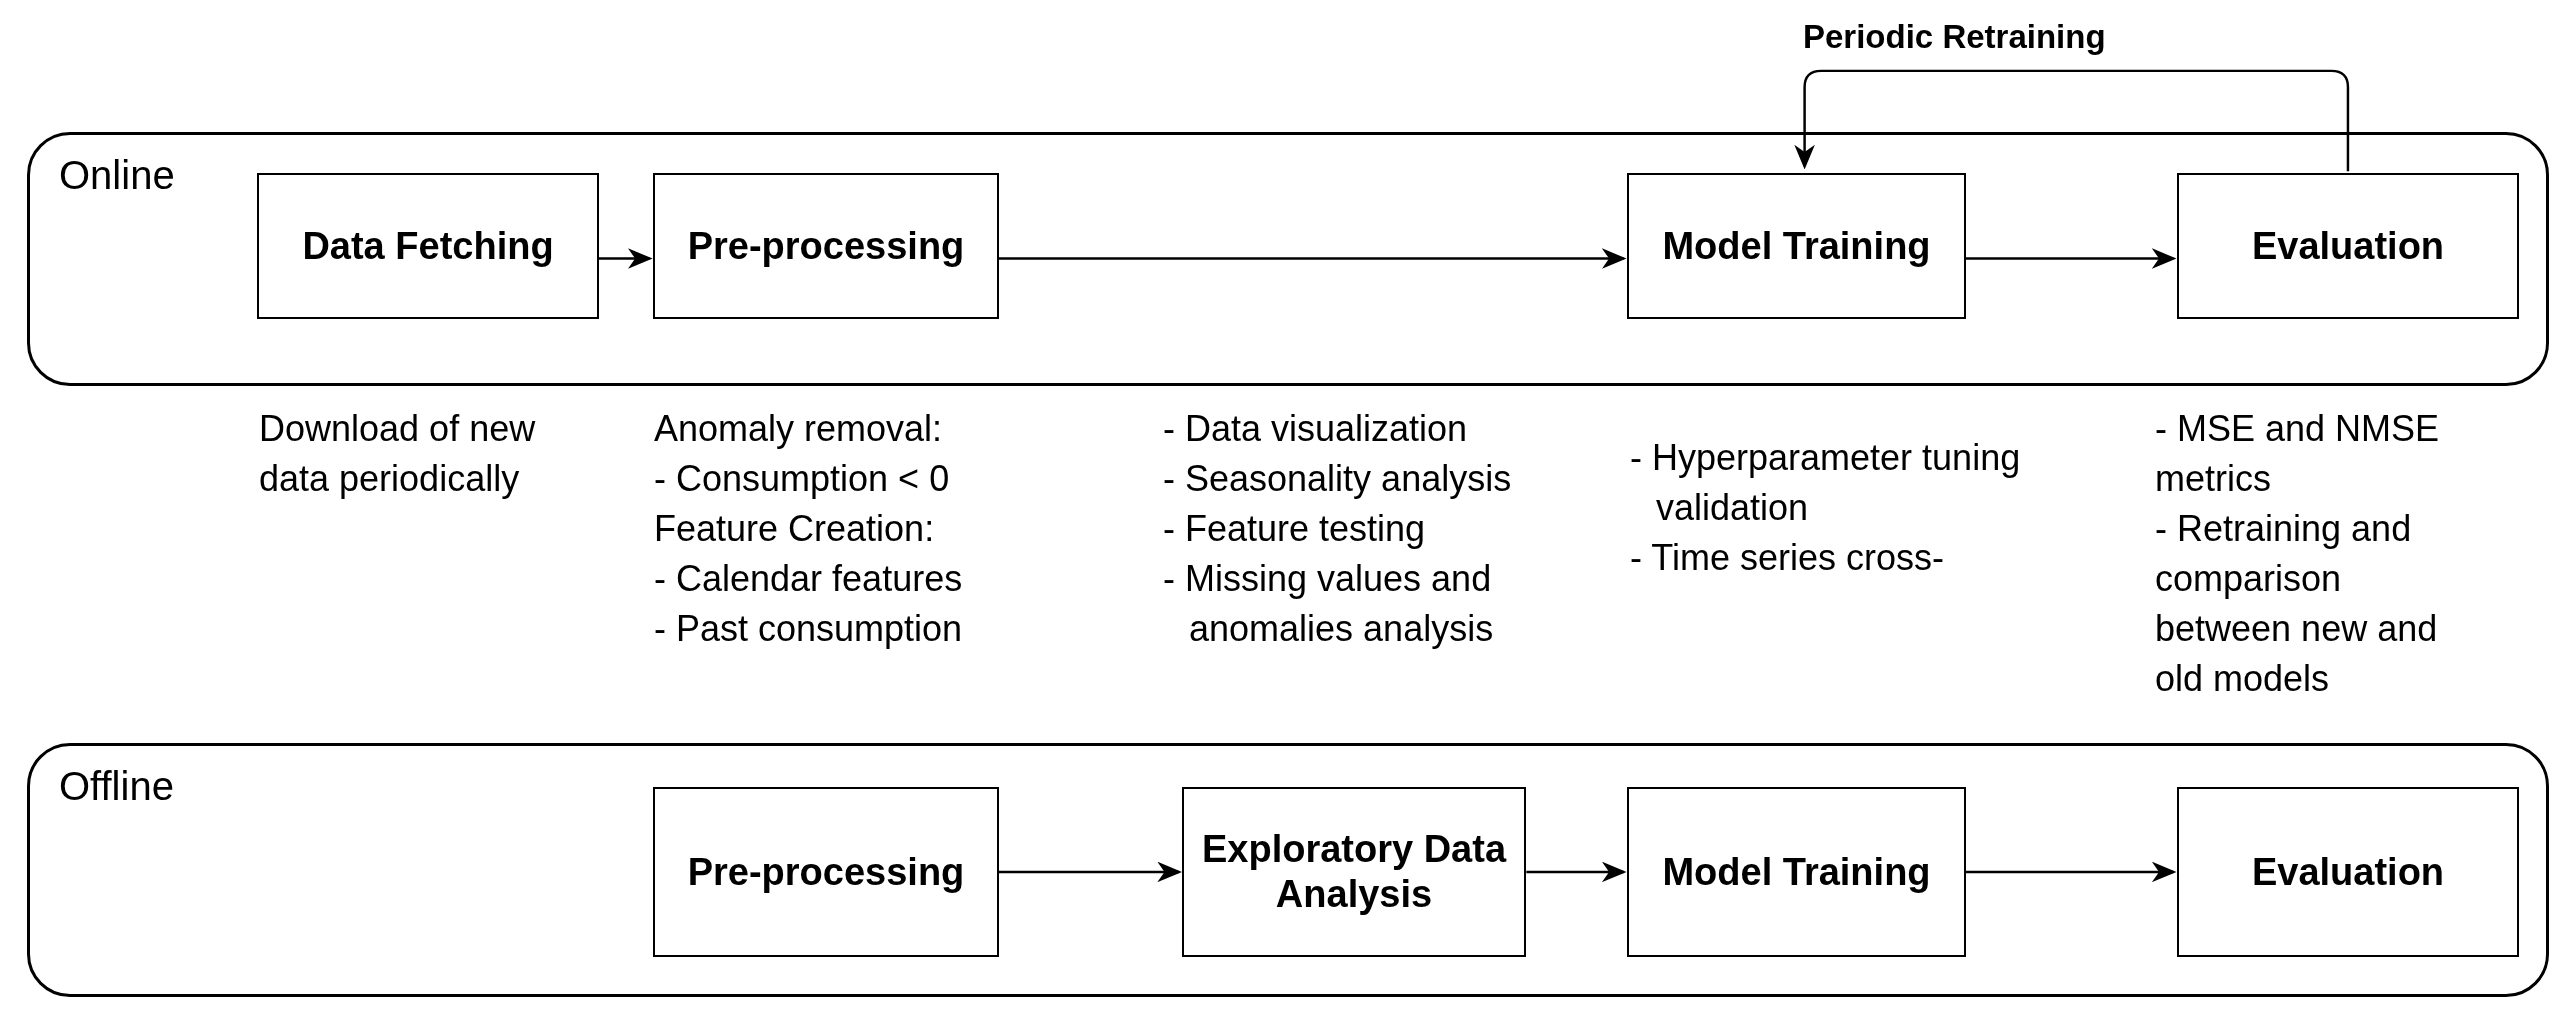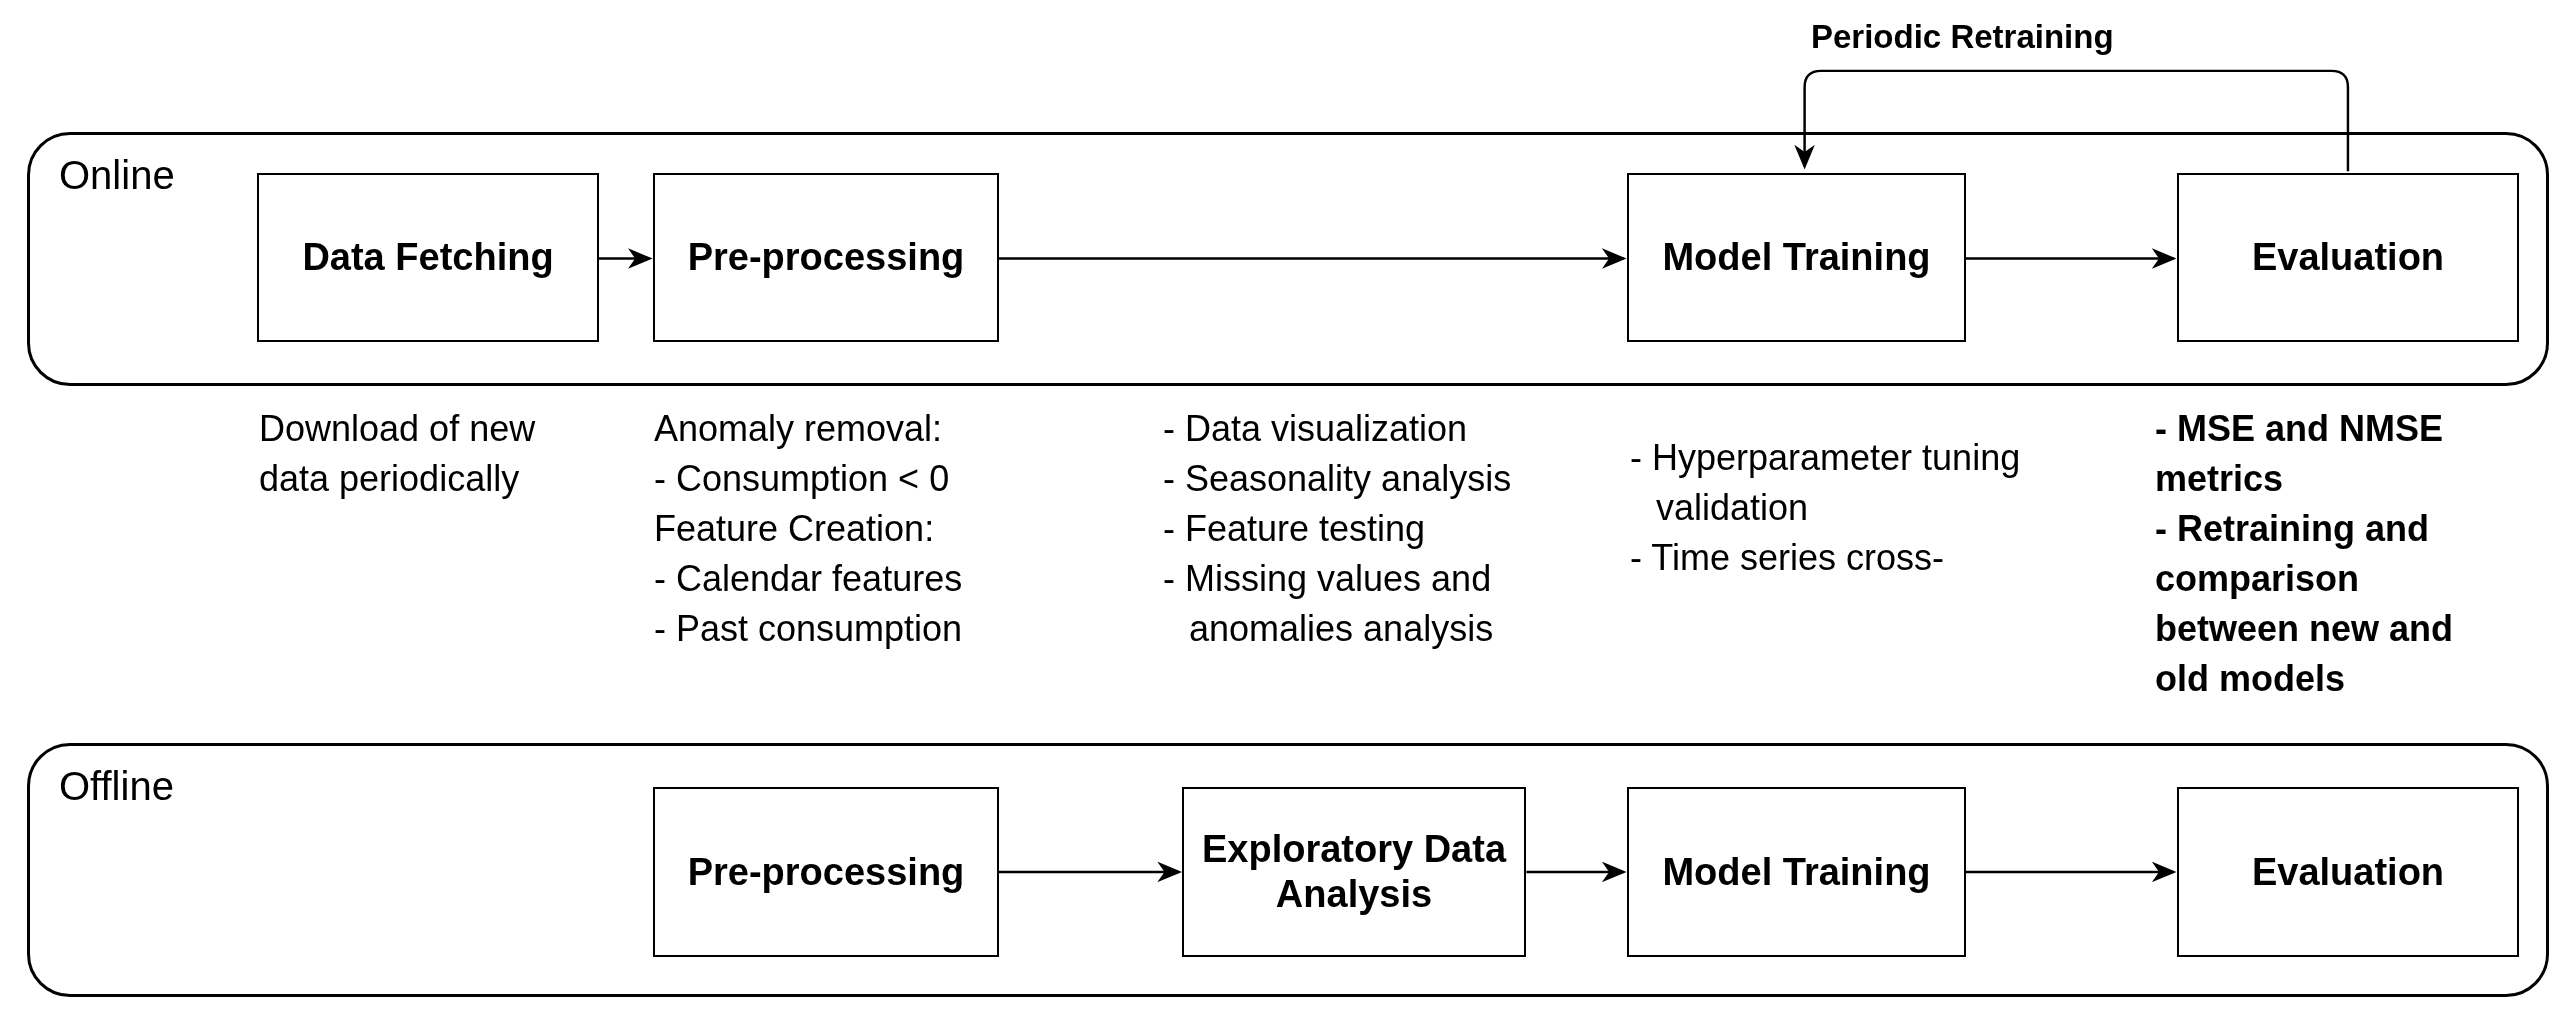--- a/index.html
+++ b/index.html
@@ -37,53 +37,52 @@
     background: #ffffff;
     display: flex;
     align-items: center;
     justify-content: center;
     text-align: center;
     font-weight: bold;
     font-size: 38px;
     line-height: 1.18;
     padding: 0 8.2px;
   }
-  .row-online  { top: 173px; height: 169px; }
+  .row-online  { top: 173px; height: 146px; }
   .row-offline { top: 787px; height: 170px; }
   .b-df   { left: 257px;  width: 342px; }
   .b-pp1  { left: 653px;  width: 346px; }
   .b-mt1  { left: 1627px; width: 339px; }
   .b-ev1  { left: 2177px; width: 342px; }
   .b-pp2  { left: 653px;  width: 346px; }
   .b-eda  { left: 1182px; width: 344px; }
   .b-mt2  { left: 1627px; width: 339px; }
   .b-ev2  { left: 2177px; width: 342px; }
   .loop-label {
     position: absolute;
     left: 1803px;
     top: 20px;
     font-weight: bold;
     font-size: 33px;
     line-height: 1;
     white-space: nowrap;
-    margin-left: 8px;
   }
   .annotation {
     position: absolute;
     top: 404px;
     font-size: 36px;
     line-height: 50px;
   }
   .annotation .line { white-space: nowrap; }
   .annotation .line.indent { padding-left: 26px; }
   .a-df  { left: 259px;  }
   .a-pp  { left: 654px;  }
   .a-eda { left: 1163px; }
   .a-mt  { left: 1630px; margin-top: 29px; }
-  .a-ev  { left: 2155px; font-weight: bold; }
+  .a-ev  { left: 2155px; }
   .connector-layer {
     position: absolute;
     left: 0; top: 0;
     width: 2576px;
     height: 1021px;
     pointer-events: none;
   }
 </style>
 </head>
 <body>

